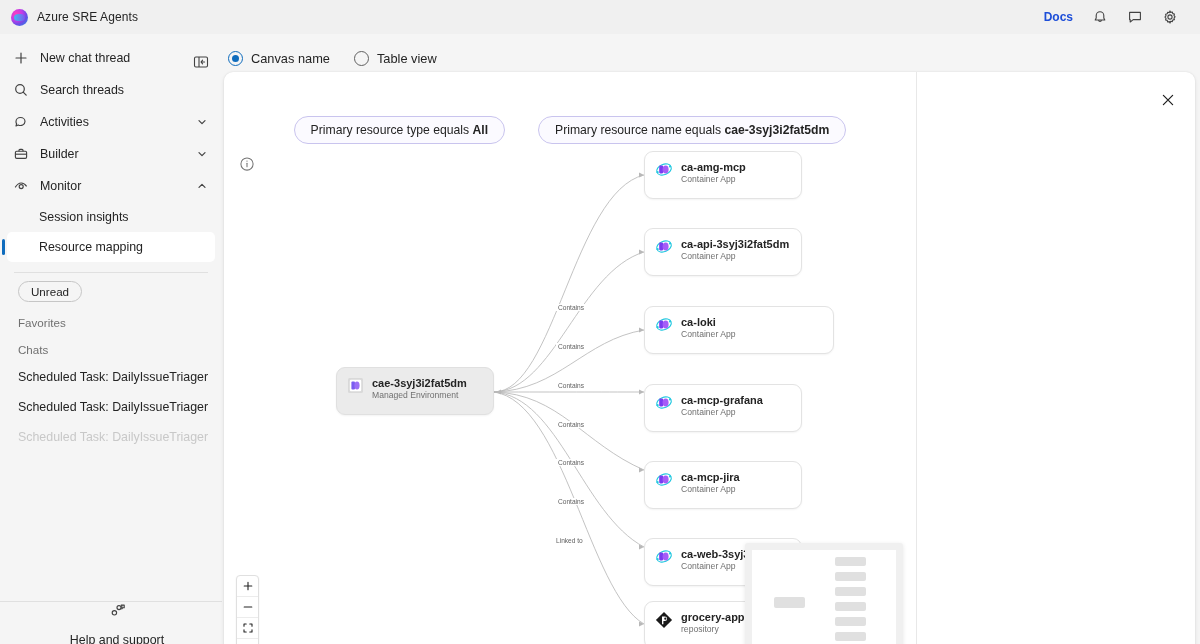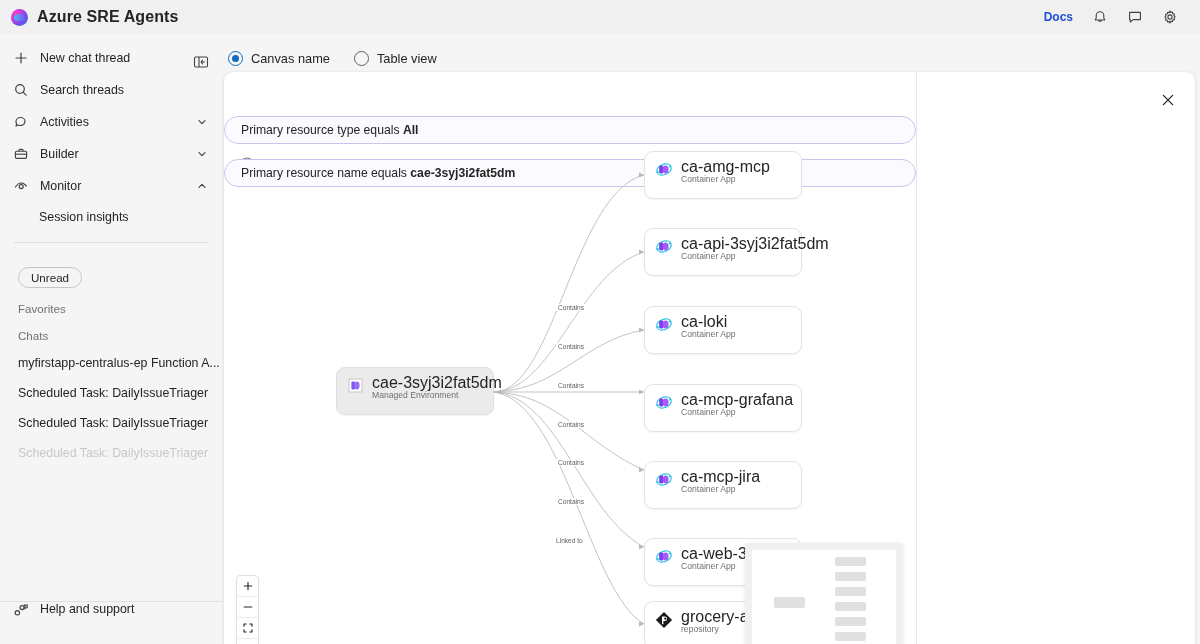--- a/index.html
+++ b/index.html
@@ -24,21 +24,21 @@
     background:
       radial-gradient(circle at 30% 30%, #ff3fbf 0%, #c03ce8 38%, #6b4de6 62%, #1a9be8 100%);
     position: relative;
   }
   .brand-logo::after{
     content:""; position:absolute; left:3px; top:5px; width:11px; height:7px;
     border-radius:50%/60%;
     background: linear-gradient(90deg,#25d0f5,#7a5cf0);
     opacity:.85;
   }
-  .brand-title { font-size: 16px; font-weight: bold; letter-spacing: .1px; }
+  .brand-title { font-size: 12px; font-weight: normal; letter-spacing: .1px; }
   .topbar-right {
     margin-left: auto; display: flex; align-items: center; gap: 18px; padding-right: 22px;
   }
   .docs-link { font-size: 12px; font-weight: bold; color: #1d4ed8; }
   .tb-icon { width: 17px; height: 17px; color: #424242; display:flex; align-items:center; justify-content:center;}
 
   
   .sidebar {
     position: absolute; left: 0; top: 34px; width: 222px; height: 610px;
     background: #f5f5f5;
@@ -58,35 +58,35 @@
     margin: 0 7px; border-radius: 5px; position: relative; gap:6px;
   }
   .nav-sub.active { background: #ffffff; }
   .nav-sub.active::before {
     content: ""; position: absolute; left: -5px; top: 7px;
     width: 3px; height: 16px; border-radius: 2px; background: #0f6cbd;
   }
   .collapse-btn { position:absolute; right: 12px; top: 19px; width:18px; height:18px; color:#424242;}
   .sb-sep { height: 1px; background: #e0e0e0; margin: 10px 14px 0 14px; }
   .unread-pill {
-    margin: 24px 0 0 18px; display: inline-block; align-self: flex-start;
+    margin: 8px 0 0 18px; display: inline-block; align-self: flex-start;
     border: 1px solid #c6c6c6; border-radius: 13px;
     padding: 3px 12px; font-size: 11.6px; background: #f5f5f5; color:#242424;
   }
   .group-label { font-size: 11.6px; color: #707070; padding: 14px 0 0 18px; }
   .chat-item {
     font-size: 12.4px; color: #242424; padding: 0 14px 0 18px; height: 30px;
     display: flex; align-items: center; white-space: nowrap; overflow: hidden;
     text-overflow: ellipsis;
   }
   .chat-item.fade { color: #c8c8c8; }
   .sb-bottom-sep { height:1px; background:#e0e0e0; margin: 6px 0 0 0; }
   .help-row {
-    height: 42px; display:flex; align-items:flex-start; gap:11px; padding-left:12px;
-    font-size:12.4px; color:#242424;
+    height: 42px; display:flex; align-items:center; gap:11px; padding-left:12px;
+    font-size:12.4px; color:#242424;flex-direction:column;
   }
 
   
   .main { position: absolute; left: 222px; top: 34px; width: 978px; height: 610px; background:#f5f5f5;}
   .viewtoggle { display:flex; align-items:center; gap: 9px; padding: 10px 0 0 6px; height: 38px;}
   .radio { display:flex; align-items:center; gap: 8px; font-size: 12.8px; color:#242424;}
   .rb { width: 15px; height: 15px; border-radius:50%; border: 1.2px solid #616161; display:flex; align-items:center; justify-content:center;}
   .rb.sel { border: 1.5px solid #0f6cbd; }
   .rb.sel::after { content:""; width:7px; height:7px; border-radius:50%; background:#0f6cbd;}
   .radio + .radio { margin-left: 15px; }
@@ -96,36 +96,36 @@
     position: absolute; left: 2px; top: 38px; width: 971px; height: 606px;
     background: #ffffff; border-radius: 9px;
     box-shadow: 0 0 2px rgba(0,0,0,.10), 0 2px 5px rgba(0,0,0,.08);
     overflow: hidden;
   }
   .divider-v { position:absolute; left: 692px; top:0; width:1px; height:606px; background:#e8e8e8;}
   .close-btn { position:absolute; right: 17px; top: 18px; width: 20px; height:20px; color:#242424;}
   .info-icon { position:absolute; left: 15px; top: 84px; width:16px; height:16px; color:#757575;}
 
   
-  .pills { position:absolute; left: 0; top: 44px; width: 692px; display:flex; gap: 15px; justify-content:center;flex-direction:column;}
+  .pills { position:absolute; left: 0; top: 44px; width: 692px; display:flex; gap: 33px; justify-content:center;}
   .pill {
     border: 1px solid #c9c4ee; background: #fbfaff; border-radius: 16px;
     padding: 6px 16px; font-size: 12.2px; color:#242424; white-space:nowrap;
   }
   .pill b { font-weight: bold; }
 
   
   .graph { position:absolute; left:0; top:0; width:971px; height:606px;}
   .node {
     position:absolute; background:#fff; border:1px solid #e3e3e3; border-radius:9px;
     box-shadow: 0 1px 2px rgba(0,0,0,.05);
   }
   .node.src { background:#ebebeb; border-color:#e0e0e0; }
   .node-inner { display:flex; gap:8px; padding: 9px 10px 0 10px; align-items:flex-start;}
-  .node-txt .t1 { font-size: 16px; font-weight: normal; color:#242424; line-height: 12px; white-space:nowrap;}
+  .node-txt .t1 { font-size: 11px; font-weight: bold; color:#242424; line-height: 12px; white-space:nowrap;}
   .node-txt .t2 { font-size: 8.6px; color:#707070; line-height: 11px; margin-top:1px;}
   .ca-icon { width: 18px; height: 17px; flex:0 0 18px; position: relative; }
   .me-icon { width: 17px; height: 17px; flex:0 0 17px; position:relative;}
   .git-icon { width: 18px; height: 18px; flex:0 0 18px;}
   .edge-label {
     position:absolute; font-size: 6.6px; color:#616161; white-space:nowrap;
     background:#fff; padding: 0 2px;
   }
 
   
@@ -252,30 +252,32 @@
       <span class="chev">
         <svg width="12" height="12" viewBox="0 0 12 12" fill="none" stroke="#424242" stroke-width="1.2" stroke-linecap="round" stroke-linejoin="round">
             <path d="M3 7.4L6 4.4l3 3"></path>
           </svg>
       </span>
     </div>
 
     <div class="nav-sub">
       <span>Session insights</span>
     </div>
+    <div class="nav-sub active">
+      <span>Resource mapping</span>
+    </div>
 
 
     <div class="sb-sep"></div>
 
     <div class="unread-pill">Unread</div>
     <div class="group-label">Favorites</div>
     <div class="group-label">Chats</div>
 
     <div style="height:6px"></div>
-    <div class="chat-item">myfirstapp-centralus-ep Function A...</div>
     <div class="chat-item">Scheduled Task: DailyIssueTriager</div>
     <div class="chat-item">Scheduled Task: DailyIssueTriager</div>
     <div class="chat-item fade">Scheduled Task: DailyIssueTriager</div>
 
     <div style="flex:1 1 auto"></div>
     <div class="sb-bottom-sep"></div>
     <div class="help-row">
       <span class="ico">
         <svg width="17" height="17" viewBox="0 0 17 17" fill="none" stroke="#424242" stroke-width="1.15">
           <circle cx="5.4" cy="10.8" r="2.2"></circle>
@@ -405,21 +407,21 @@
                 <circle cx="15" cy="5.4" r="1.15" fill="#24c8e0"></circle>
               </svg>
             </span>
             <span class="node-txt">
               <span class="t1" style="display:block">ca-api-3syj3i2fat5dm</span>
               <span class="t2" style="display:block">Container App</span>
             </span>
           </div>
         </div>
 
-        <div class="node" style="left:420px;top:234px;width:158px;height:48px">
+        <div class="node" style="left:420px;top:234px;width:190px;height:48px">
           <div class="node-inner">
             <span class="ca-icon">
               <svg width="18" height="17" viewBox="0 0 18 17">
                 <ellipse cx="9" cy="8.5" rx="7.6" ry="5.2" fill="none" stroke="#24c8e0" stroke-width="1.1" transform="rotate(-22 9 8.5)"></ellipse>
                 <rect x="4.2" y="4.6" width="4" height="7.8" rx="1.1" fill="#7a3cf0"></rect>
                 <ellipse cx="10.6" cy="8.5" rx="3" ry="3.9" fill="#a55cf7"></ellipse>
                 <circle cx="2.6" cy="11.2" r="1.15" fill="#24c8e0"></circle>
                 <circle cx="15" cy="5.4" r="1.15" fill="#24c8e0"></circle>
               </svg>
             </span>

